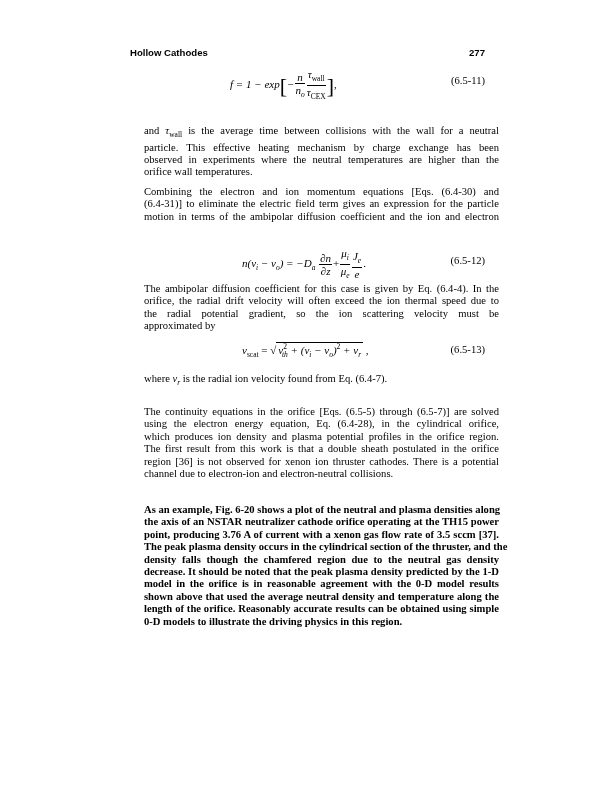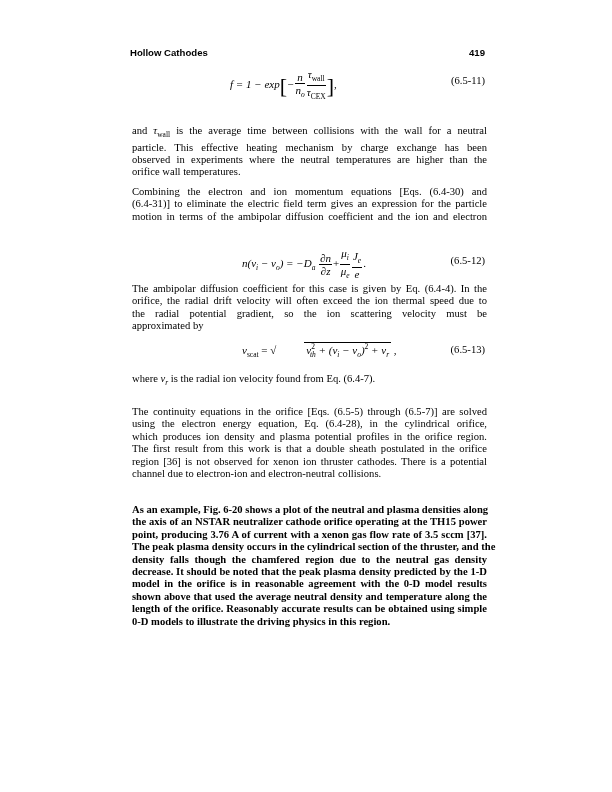--- a/index.html
+++ b/index.html
@@ -3,44 +3,44 @@
 <meta charset="utf-8">
 <style>
   html, body { margin: 0; padding: 0; background: #ffffff; }
   body { width: 612px; height: 792px; position: relative; overflow: hidden;
          font-family: "Liberation Serif", serif; color: #000; }
   .header { position: absolute; top: 47px; left: 130px; width: 355px;
             font-family: "Liberation Sans", sans-serif; font-weight: bold; font-size: 9.6px; }
   .header .title { position: absolute; left: 0; top: 0; }
   .header .pnum { position: absolute; right: 0; top: 0; }
 
-  .para { position: absolute; left: 132px; width: 355px; font-size: 10.6px;
+  .para { position: absolute; left: 144px; width: 355px; font-size: 10.6px;
           line-height: 12.4px; text-align: justify; }
   .para span.line { display: block; text-align: justify; text-align-last: justify; white-space: nowrap; }
   .para span.line.last { text-align-last: left; }
 
   .eq { position: absolute; left: 130px; width: 355px; height: 30px; font-size: 11px; }
   .eq .body { position: absolute; top: 0; white-space: nowrap; font-style: italic; }
   .eq .num { position: absolute; right: 0; font-style: normal; font-size: 10.6px; }
   .frac { display: inline-block; vertical-align: middle; text-align: center; margin: 0 1px; }
   .frac .n { display: block; border-bottom: 0.8px solid #000; padding: 0 1px; line-height: 12px; }
   .frac .d { display: block; line-height: 12px; }
   .up { font-style: normal; }
   sub { font-size: 7.5px; font-style: normal; }
   sub.it { font-style: italic; }
   sup { font-size: 7.5px; font-style: normal; }
   .big { font-size: 22px; font-style: normal; vertical-align: middle; line-height: 10px; }
-  .sqrt { border-top: 0.8px solid #000; padding: 1px 2px 0 2px; margin-left: 28px; }
+  .sqrt { border-top: 0.8px solid #000; padding: 1px 2px 0 2px; }
 </style>
 </head>
 <body>
 
 <div class="header">
   <span class="title">Hollow Cathodes</span>
-  <span class="pnum">419</span>
+  <span class="pnum">277</span>
 </div>
 
 <div class="eq" style="top:66px;">
   <div class="body" style="left:100px; top:2px;">
     <span>f = 1 − exp</span><span class="big">[</span>−<span class="frac"><span class="n">n</span><span class="d"><span>n</span><sub class="it">o</sub></span></span><span class="frac"><span class="n"><span>τ</span><sub>wall</sub></span><span class="d"><span>τ</span><sub>CEX</sub></span></span><span class="big">]</span><span class="up">,</span>
   </div>
   <span class="num" style="top:9px;">(6.5-11)</span>
 </div>
 
 <div class="para" style="top:125px;">

